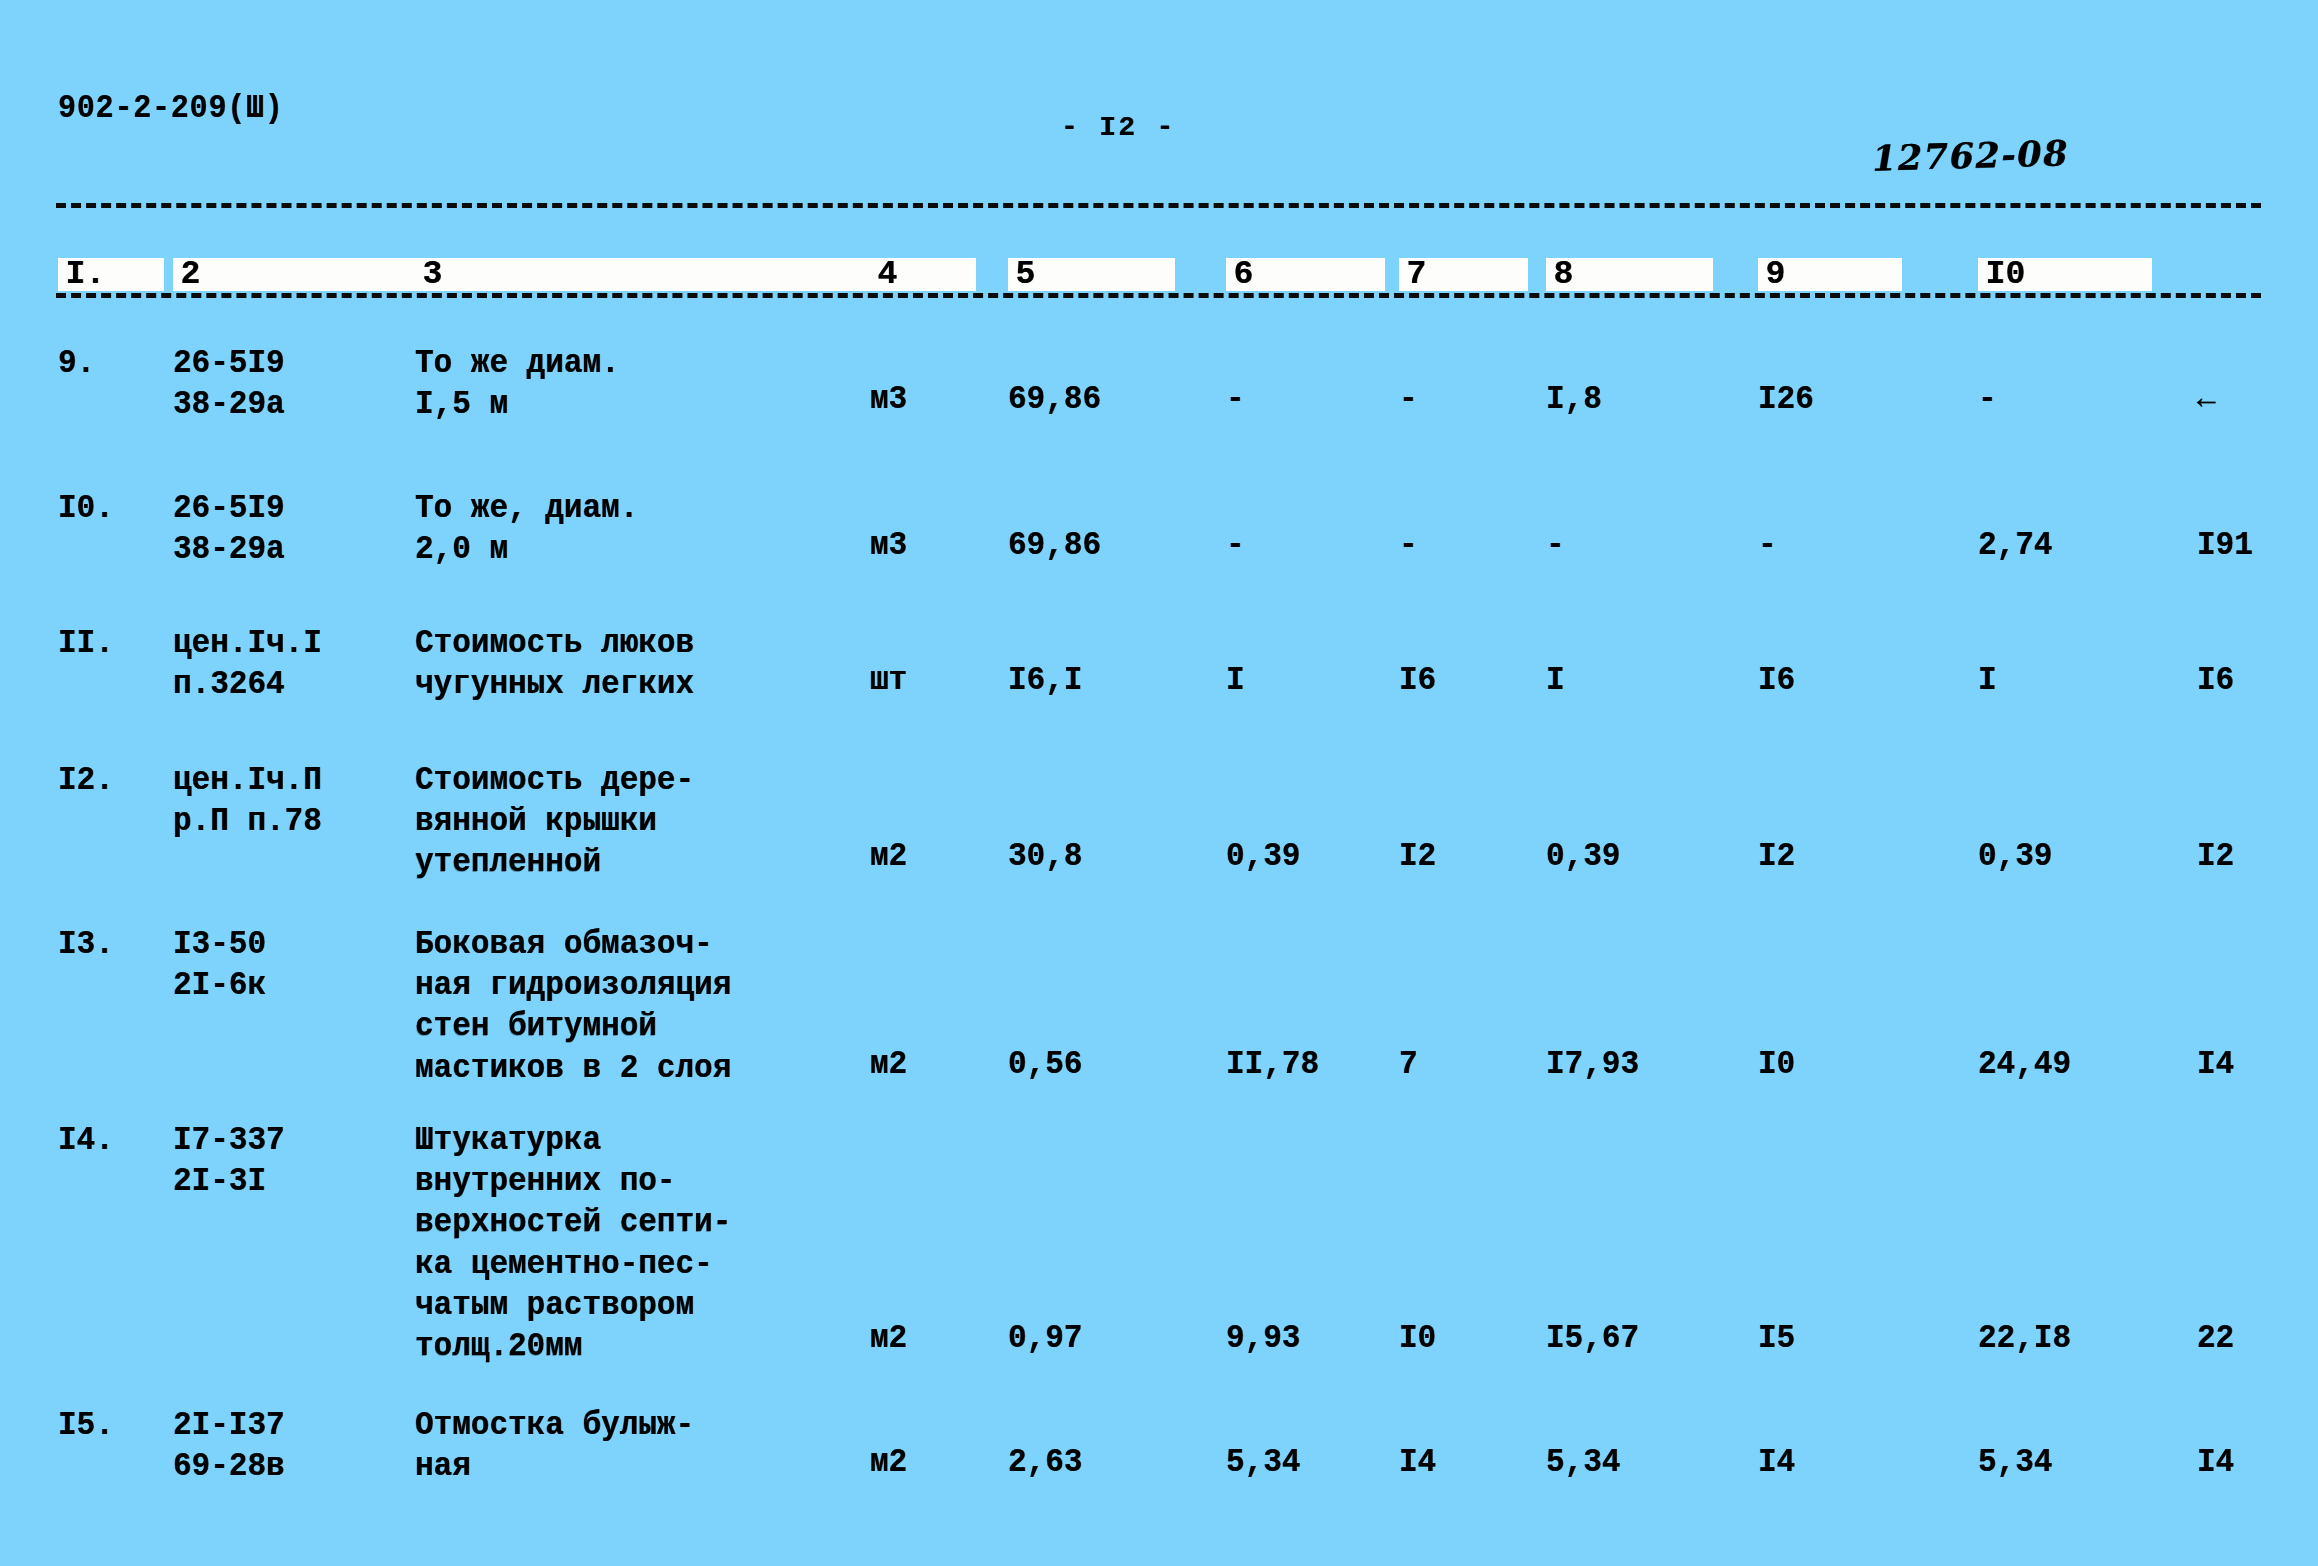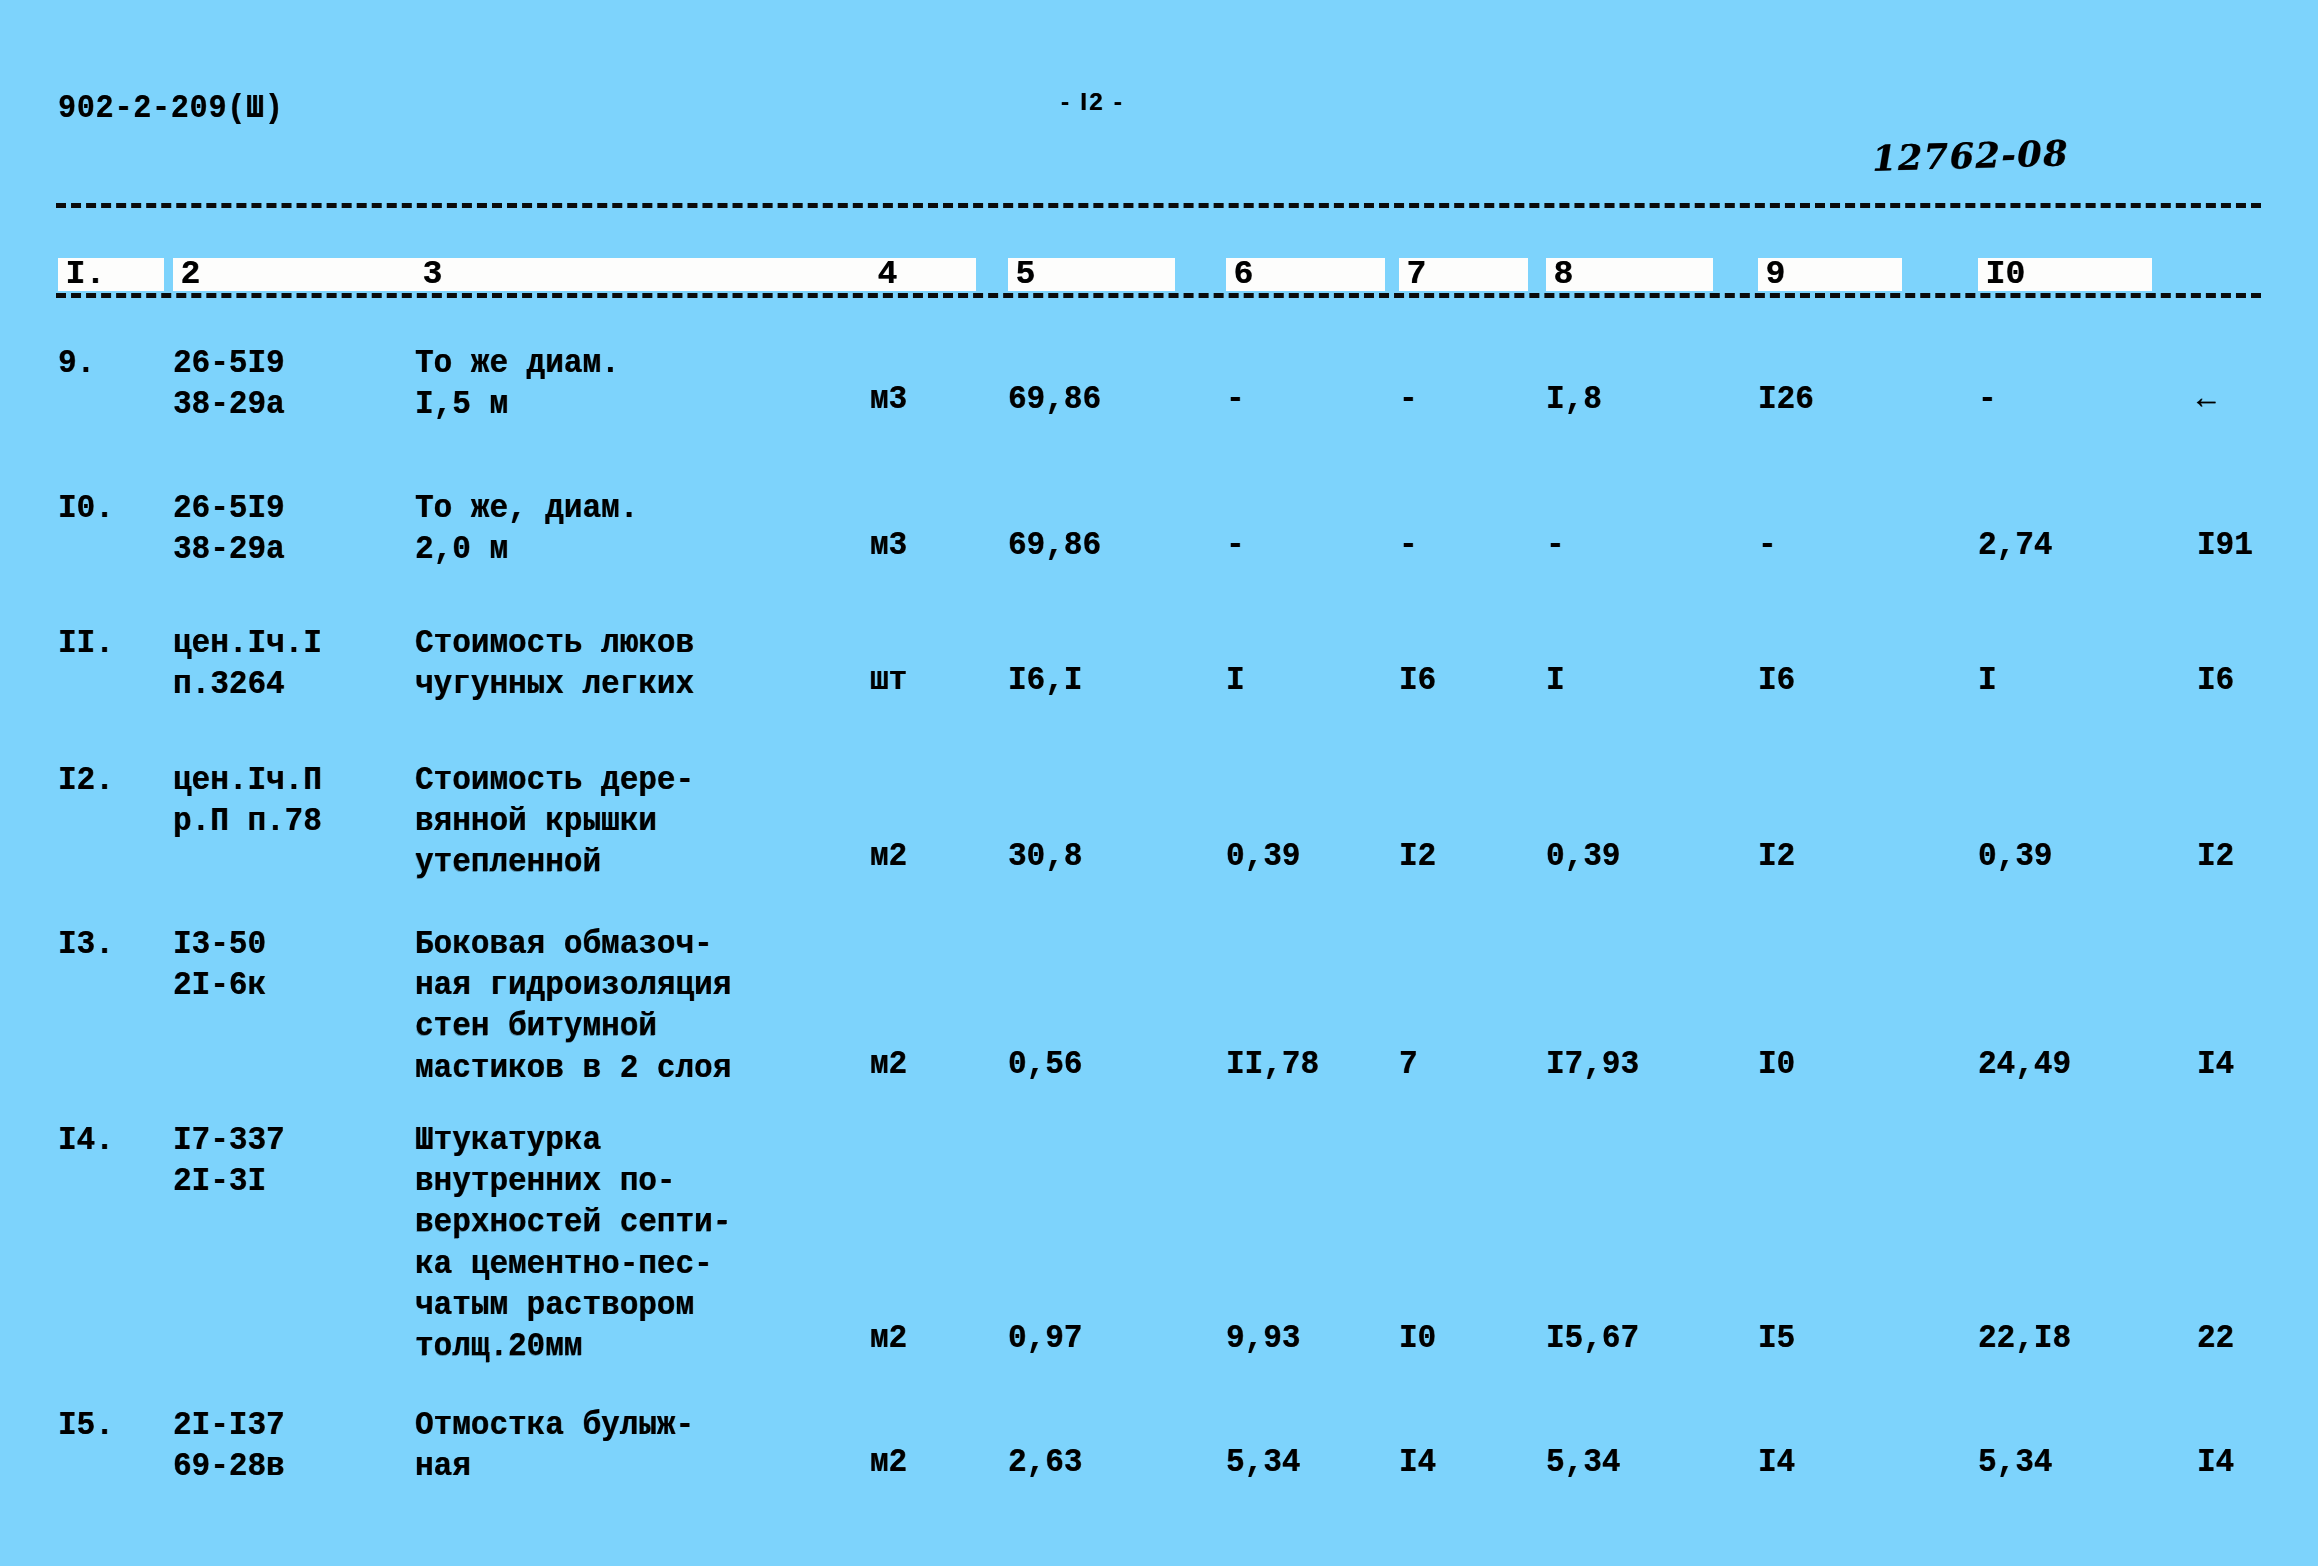--- a/index.html
+++ b/index.html
@@ -31,24 +31,24 @@
     font-size: 30px;
     font-weight: 700;
     letter-spacing: 0.8px;
     font-family: "Liberation Mono", monospace;
     transform: scaleY(1.1);
     transform-origin: left top;
   }
   .page-no {
     position: absolute;
     left: 1061px;
-    top: 88px;
-    font-size: 24px;
-    font-weight: 700;
-    font-family: Liberation Sans, sans-serif;
+    top: 112px;
+    font-size: 28px;
+    font-weight: 700;
+    font-family: Liberation Mono, monospace;
     letter-spacing: 2.3px;
   }
   .stamp {
     position: absolute;
     left: 1872px;
     top: 135px;
     font-size: 35px;
     font-family: "DejaVu Serif", serif;
     font-style: italic;
     font-weight: 700;

